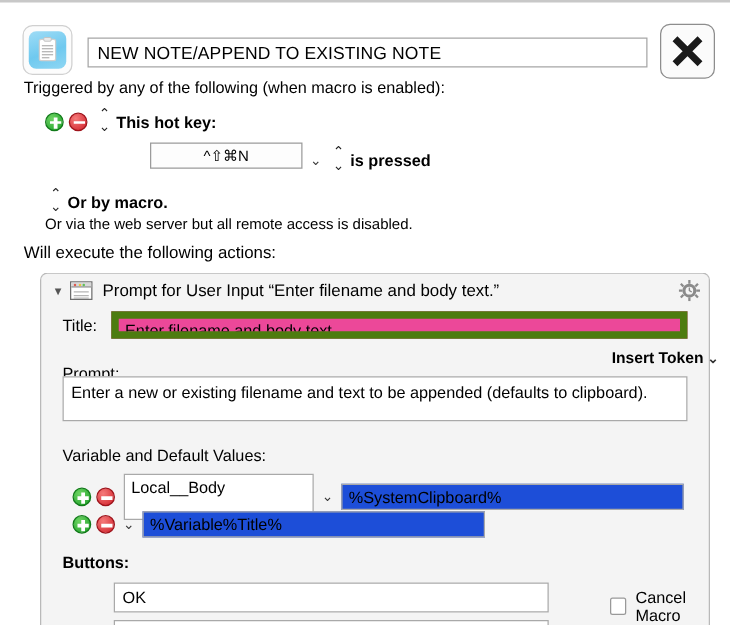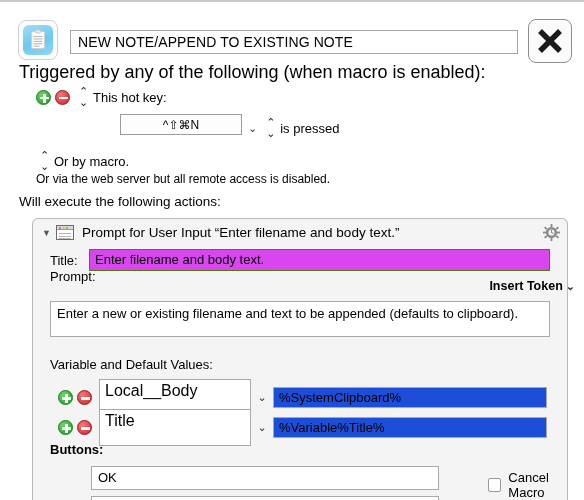--- a/index.html
+++ b/index.html
@@ -33,30 +33,30 @@
     background:#fff; border:1px solid #a6a6a6;
     font-size:14px; color:#000; padding:3px 6px 0 7px;
     letter-spacing:.1px; white-space:nowrap; overflow:hidden;
   }
   .close-btn {
     position:absolute; left:528px; top:11px; width:44px; height:44px;
     background:#fbfbfb; border:1px solid #8d8d8d; border-radius:8px;
   }
 
   
-  .trigger-head { position:absolute; left:19px; top:62px; font-size:18px; }
+  .trigger-head { position:absolute; left:19px; top:62px; font-size:13px; }
   .hotkey-row { position:absolute; left:36px; top:87px; height:20px; display:flex; align-items:center; }
   .circ { width:15px; height:15px; border-radius:50%; display:inline-block; position:relative; }
   .circ.green { background:radial-gradient(circle at 35% 30%,#6ed463,#1a9e26); border:1px solid #117a19; }
   .circ.red   { background:radial-gradient(circle at 35% 30%,#f57a7a,#cf1f28); border:1px solid #9e131b; margin-left:4px;}
   .circ .bar { position:absolute; background:#fff; }
   .circ .h { left:3px; top:6.2px; width:9px; height:2.6px; }
   .circ .v { top:3px; left:6.2px; width:2.6px; height:9px; }
   .stepper { display:inline-block; width:9px; text-align:center; font-size:11px; line-height:1; color:#222; margin:0 5px 0 9px; }
-  .bold { font-weight:normal; }
+  .bold { font-weight:bold; }
   .hotkey-field {
     position:absolute; left:120px; top:114px; width:122px; height:21px;
     background:#fdfdfd; border:1px solid #9b9b9b; text-align:center;
     font-size:12px; padding-top:3px;
   }
   .chev { font-size:11px; color:#333; }
   .hk-after { position:absolute; left:248px; top:117px; display:flex; align-items:center; font-size:13px; }
   .script-row { position:absolute; left:40px; top:150px; display:flex; align-items:center; }
   .web-row { position:absolute; left:36px; top:172px; font-size:12px; }
   .exec-row { position:absolute; left:19px; top:194px; font-size:13.5px; }
@@ -76,30 +76,30 @@
   }
   .win-icon .tbar { position:absolute; top:0; left:0; right:0; height:4px; background:#d8d8d8; border-bottom:1px solid #9a9a9a; }
   .win-icon .dot { position:absolute; top:1px; width:2px; height:2px; border-radius:50%; }
   .win-icon .l1,.win-icon .l2,.win-icon .l3 { position:absolute; left:2px; right:2px; height:1px; background:#b5b5b5; }
   .win-icon .l1{top:7px}.win-icon .l2{top:9.5px}.win-icon .l3{top:12px}
   .action-label { margin-left:8px; font-size:13.5px; white-space:nowrap; }
   .gear { position:absolute; right:9px; top:5px; width:17px; height:17px; }
 
   .row-label { position:absolute; font-size:13px; }
   .tf {
-    position:absolute; background:#d946ef; border:1px solid #4d7c0f;
+    position:absolute; background:#ec4899; border:6px solid #4d7c0f;
     font-size:13px; padding:2px 5px 0 5px; white-space:nowrap; overflow:hidden;
   }
   .insert-token { position:absolute; right:9px; top:279px; font-size:12.5px; font-weight:bold; display:flex; align-items:center; }
   .prompt-area {
     position:absolute; left:50px; top:301px; width:500px; height:36px;
     background:#fff; border:1px solid #a9a9a9; font-size:13px; padding:4px 6px;
   }
   .var-row { position:absolute; left:58px; display:flex; align-items:center; }
-  .var-name { width:152px; height:37px; background:#fff; border:1px solid #a9a9a9; font-size:16px; padding:2px 0 0 5px; margin-left:7px; overflow:hidden; white-space:nowrap; }
+  .var-name { width:152px; height:37px; background:#fff; border:1px solid #a9a9a9; font-size:13px; padding:2px 0 0 5px; margin-left:7px; overflow:hidden; white-space:nowrap; }
   .var-chev { width:22px; text-align:center; font-size:11px; color:#333; }
   .var-val { width:274px; height:21px; background:#1d4ed8; border:1px solid #a9a9a9; font-size:13px; padding:2px 0 0 5px; overflow:hidden; white-space:nowrap; }
   .btn-field { position:absolute; left:91px; top:466px; width:348px; height:24px; background:#fff; border:1px solid #a9a9a9; font-size:13px; padding:3px 0 0 6px; }
   .btn-field2 { position:absolute; left:91px; top:496px; width:348px; height:24px; background:#fff; border:1px solid #a9a9a9; }
   .cbrow { position:absolute; left:448px; top:470px; display:flex; align-items:center;padding-left:40px; }
   .cbox { width:14px; height:14px; background:#fff; border:1px solid #999; border-radius:2px; }
   .cblabel { margin-left:7px; font-size:13px; }
 </style>
 </head>
 <body>
@@ -191,21 +191,21 @@
         <circle cx="8.5" cy="8.5" r="3.1" fill="#f4f4f4"></circle>
         <path d="M8.5 5.9 L8.5 8.5 L10.4 9.6" stroke="#8a8a8a" stroke-width="1.1" fill="none"></path>
       </svg>
     </span>
   </div>
 </div>
 
 <div class="row-label" style="left:50px; top:253px;">Title:</div>
 <div class="tf" style="left:89px; top:249px; width:461px; height:22px;">Enter filename and body text.</div>
 
-<div class="row-label" style="left:50px; top:269px;">Prompt:</div>
+<div class="row-label" style="left:50px; top:291px;">Prompt:</div>
 <div class="insert-token">
   <span>Insert Token</span>
   <span class="chev" style="margin-left:3px">⌄</span>
 </div>
 
 <div class="prompt-area">Enter a new or existing filename and text to be appended (defaults to clipboard).</div>
 
 <div class="row-label" style="left:50px; top:357px;">Variable and Default Values:</div>
 
 <div class="var-row" style="top:379px;">
@@ -222,21 +222,20 @@
 </div>
 
 <div class="var-row" style="top:409px;">
   <span class="circ green">
       <span class="bar h"></span>
       <span class="bar v"></span>
     </span>
   <span class="circ red">
       <span class="bar h"></span>
     </span>
-  <span class="var-name">Title</span>
   <span class="var-chev">⌄</span>
   <span class="var-val">%Variable%Title%</span>
 </div>
 
 <div class="row-label" style="left:50px; top:442px;font-weight:bold;">Buttons:</div>
 <div class="btn-field">OK</div>
 <div class="btn-field2"></div>
 
 <div class="cbrow">
   <span class="cbox"></span>

